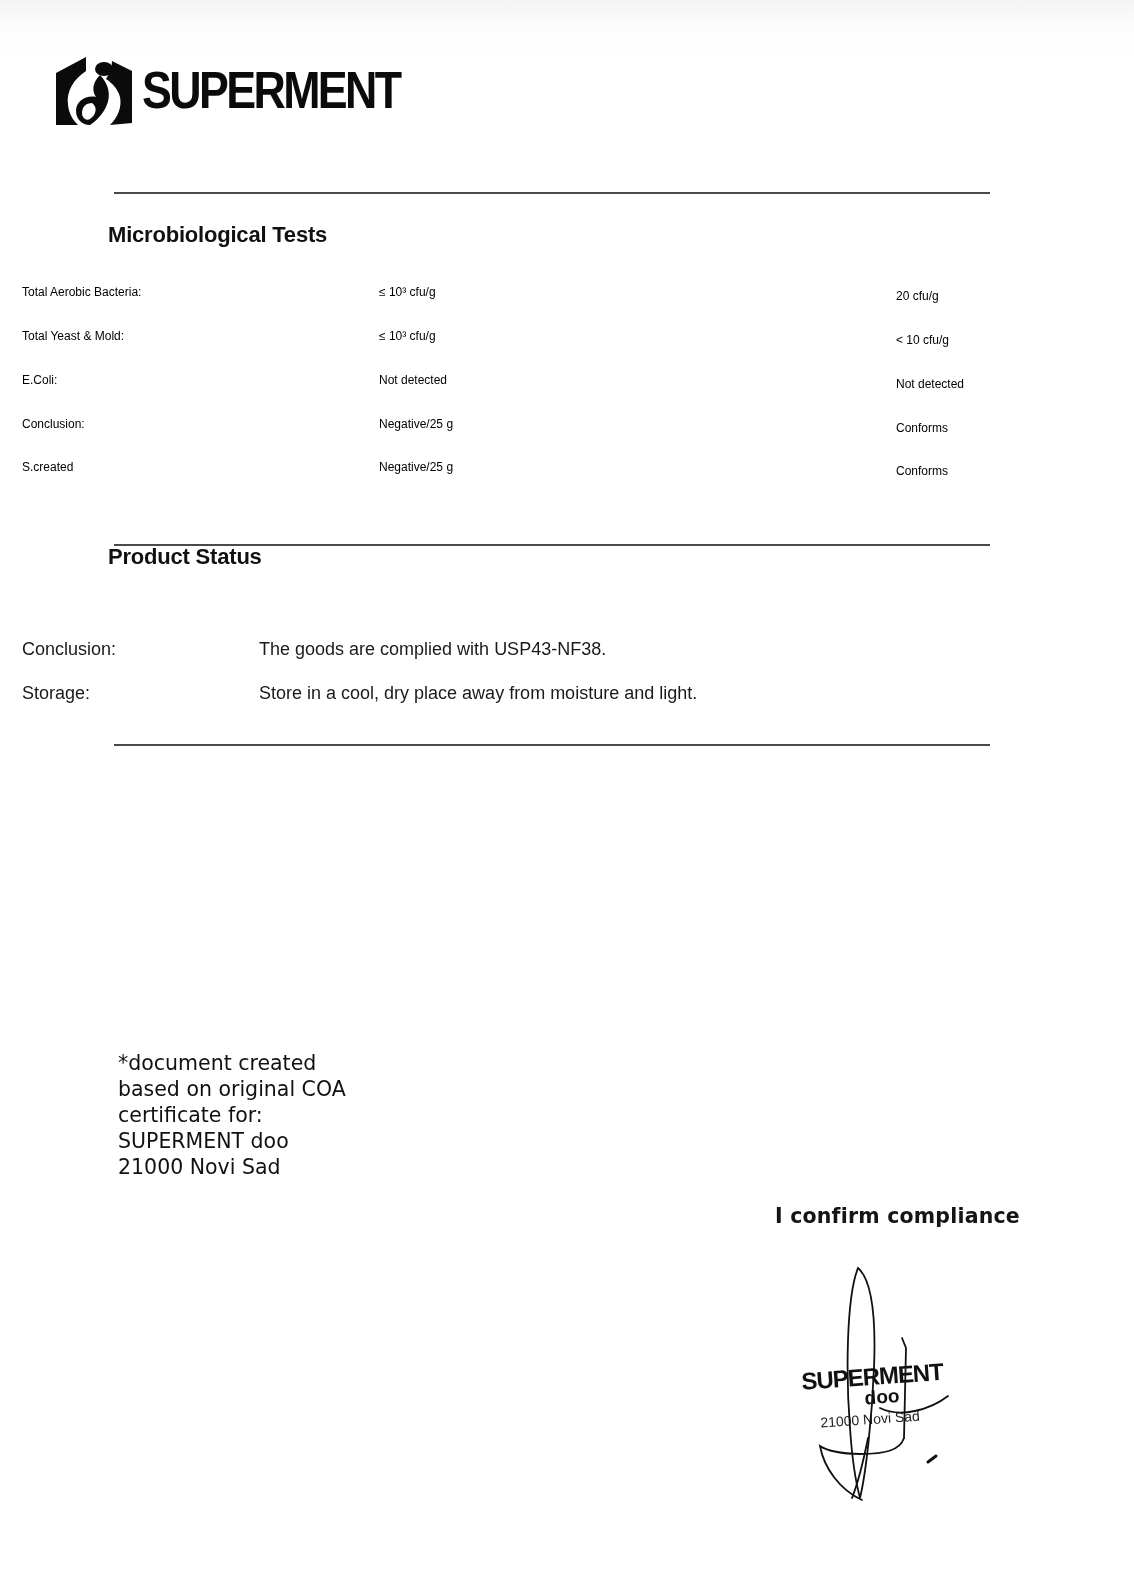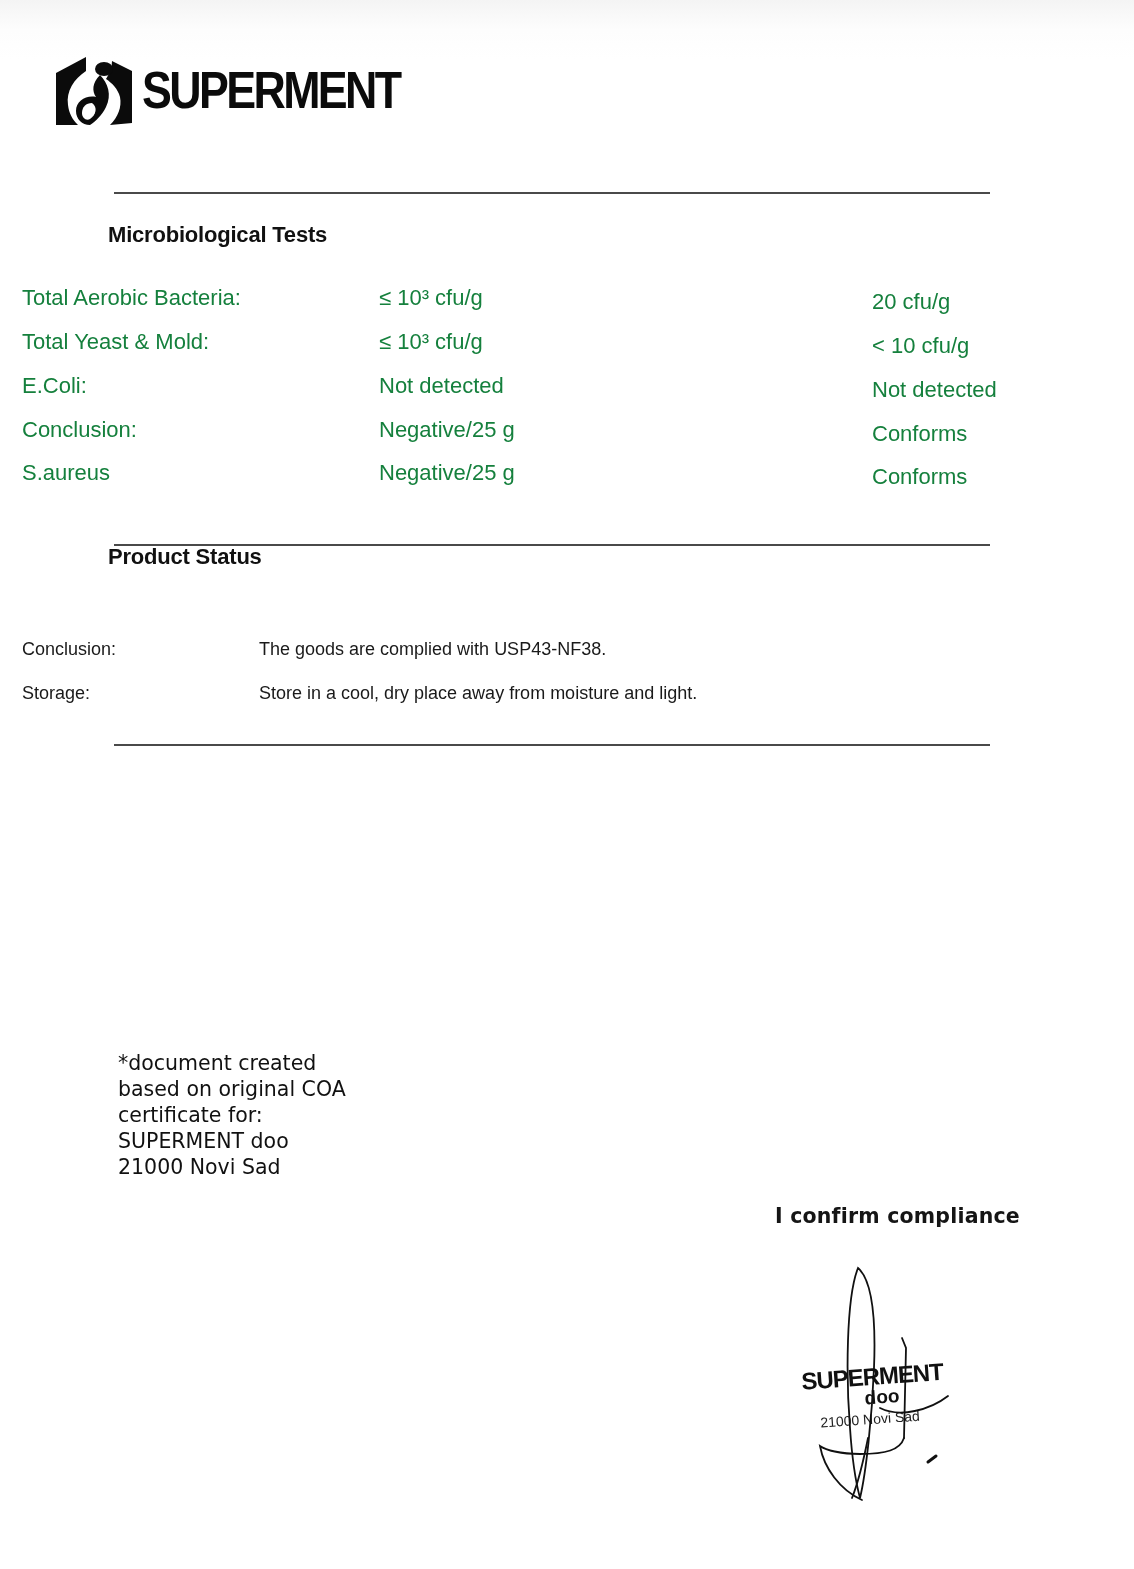--- a/index.html
+++ b/index.html
@@ -59,26 +59,26 @@
       font-weight: bold;
       font-size: 22px;
       color: #111;
       letter-spacing: -0.2px;
     }
     .row {
       position: absolute;
       left: 0;
       width: 1019px;
       height: 24px;
-      font-size: 22px;
-      color: #15803d;
+      font-size: 12px;
+      color: #000000;
     }
     .row .c1 { position: absolute; left: 22px; top: 0; }
     .row .c2 { position: absolute; left: 379px; top: 0; }
-    .row .c3 { position: absolute; left: 872px; top: 4px; }
+    .row .c3 { position: absolute; left: 896px; top: 4px; }
     .srow {
       position: absolute;
       left: 0;
       width: 1134px;
       height: 24px;
       font-size: 18px;
       color: #1a1a1a;
     }
     .srow .c1 { position: absolute; left: 22px; top: 0; text-align: right; }
     .srow .c2 { position: absolute; left: 259px; top: 0; }
@@ -181,21 +181,21 @@
   <span class="c1">E.Coli:</span>
   <span class="c2">Not detected</span>
   <span class="c3">Not detected</span>
 </div>
 <div class="row" style="top:417px;">
   <span class="c1">Conclusion:</span>
   <span class="c2">Negative/25 g</span>
   <span class="c3">Conforms</span>
 </div>
 <div class="row" style="top:460px;">
-  <span class="c1">S.aureus</span>
+  <span class="c1">S.created</span>
   <span class="c2">Negative/25 g</span>
   <span class="c3">Conforms</span>
 </div>
 
 <div class="divider" style="top:544px;"></div>
 
 <div class="section-title" style="top:544px;">Product Status</div>
 
 <div class="srow" style="top:639px;">
   <span class="c1">Conclusion:</span>

